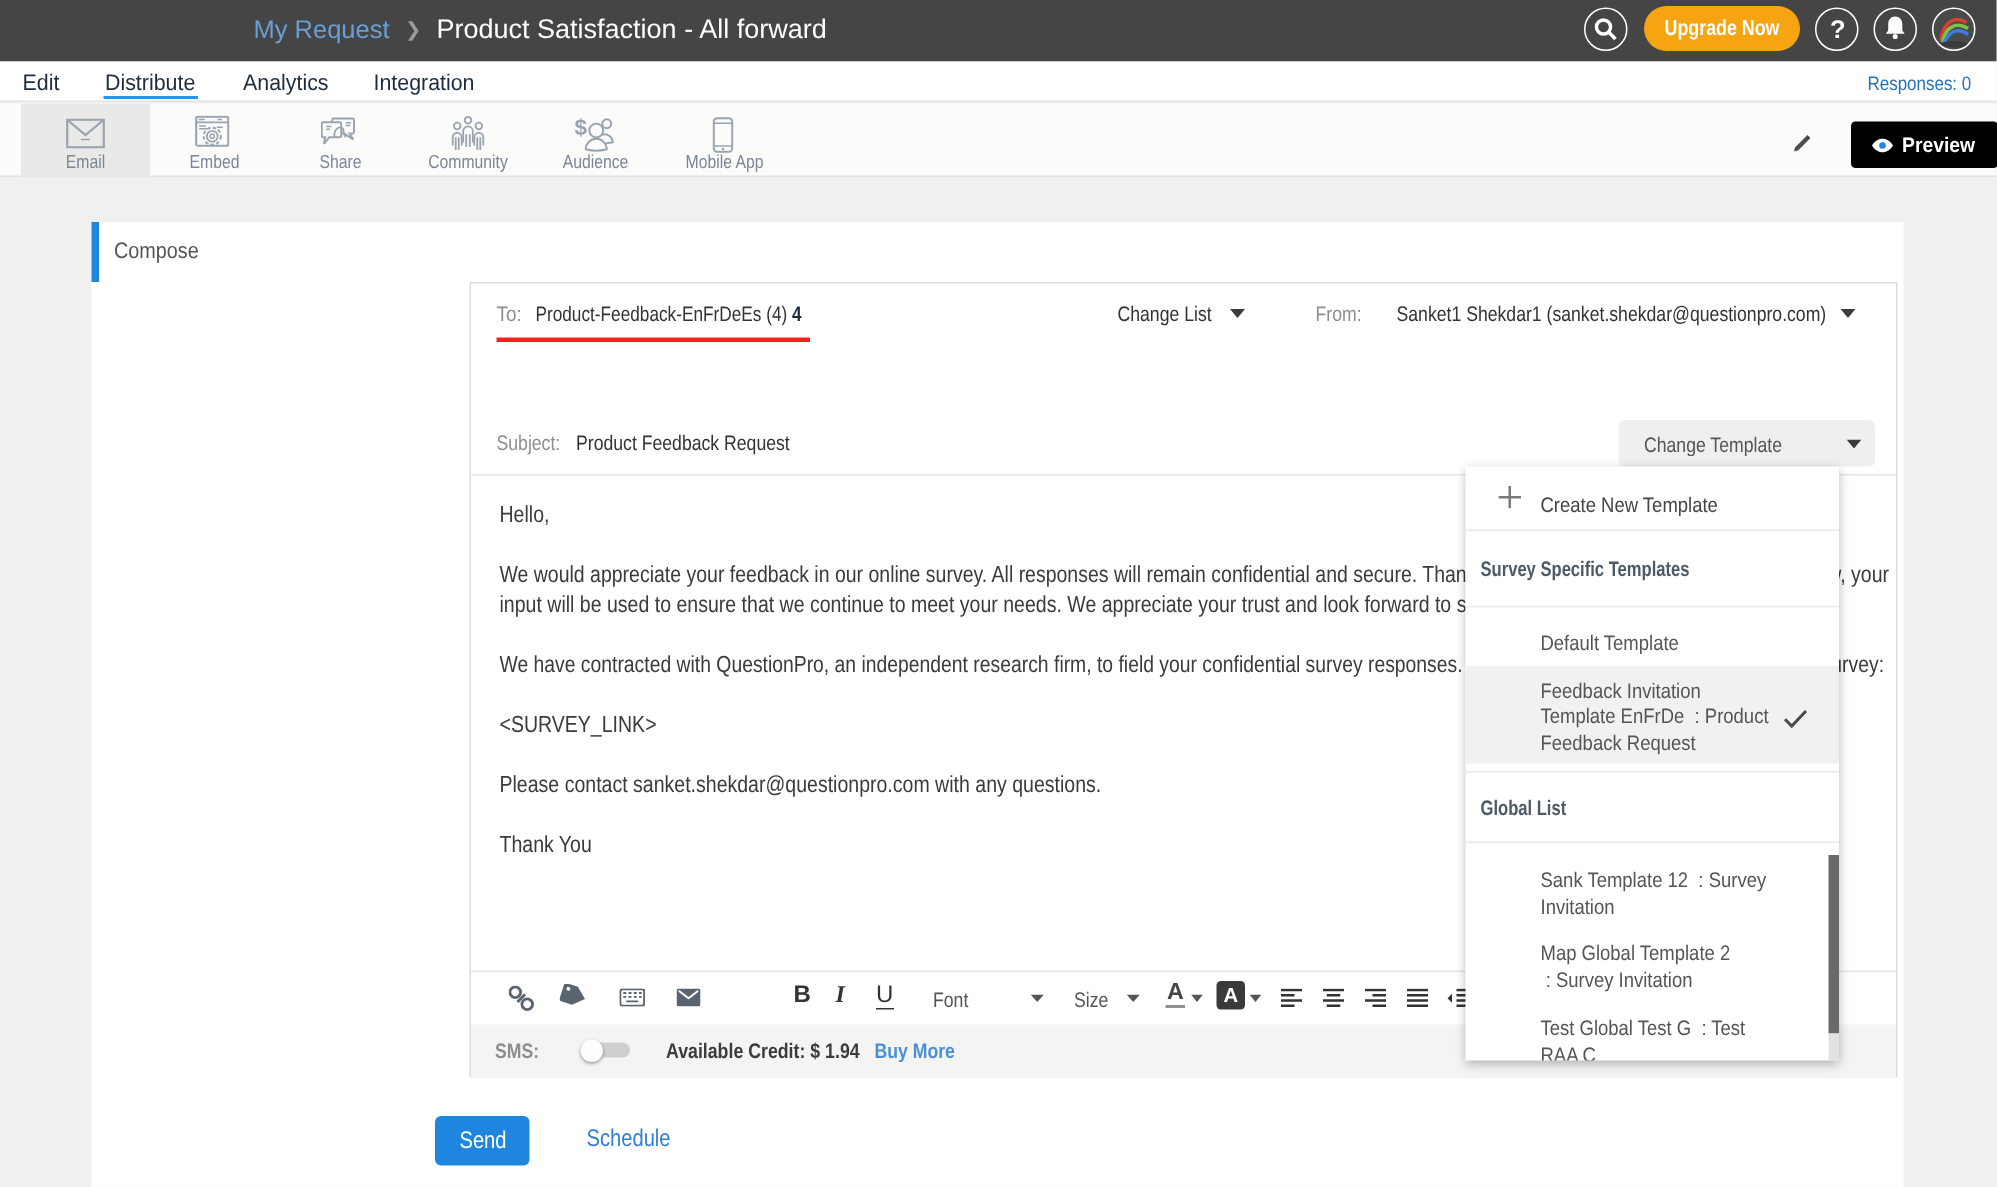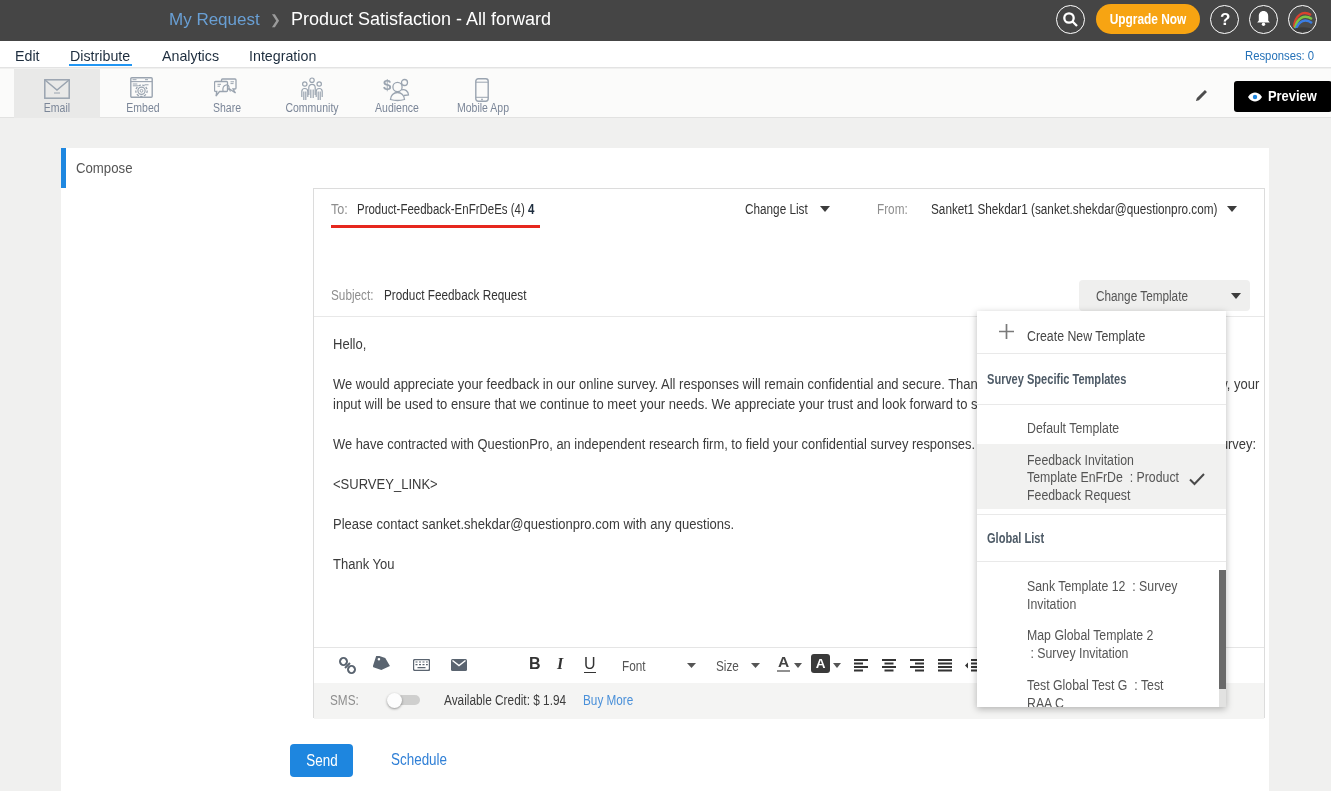--- a/index.html
+++ b/index.html
@@ -43,21 +43,21 @@
 
 .tog-on { position:absolute; width:32px; height:10px; background:#7ec6bf; border-radius:5px; }
 .tog-on::after { content:""; position:absolute; right:-1px; top:-2.5px; width:15px; height:15px; border-radius:50%; background:#12968a; box-shadow:0 1px 2px rgba(0,0,0,.25); }
 .tog-off { position:absolute; width:32px; height:10px; background:#cfcfce; border-radius:5px; }
 .tog-off::after { content:""; position:absolute; left:-1px; top:-2.5px; width:15px; height:15px; border-radius:50%; background:#fdfdfd; box-shadow:0 1px 2.5px rgba(0,0,0,.4); }
 #ctbtn { position:absolute; left:765px; top:90.5px; width:171px; height:31px; background:#efefee; border-radius:4px; }
 
 .bl { position:absolute; left:19px; font-size:15.5px; color:#3b3b3b; white-space:nowrap; transform-origin:0 50%; transform:scaleX(.84); }
 
 #etoolbar { position:absolute; left:0; top:458px; width:950px; height:36px; border-top:1px solid #e5e5e5; background:#fff; }
-#smsrow { position:absolute; left:0; top:494px; width:950px; height:36px; background:#f4f4f3; }
+#smsrow { position:absolute; left:0; top:494px; width:950px; height:36px; background:#f4f4f3;font-weight:bold; }
 #sendbtn { position:absolute; left:229px; top:596px; width:63px; height:33px; background:#1e86df; border-radius:4px; }
 
 #dropdown { position:absolute; left:977px; top:311px; width:249px; height:396px; background:#fff; box-shadow:0 2px 7px rgba(0,0,0,.28); overflow:hidden; }
 .dd-div { position:absolute; left:0; width:249px; height:1px; background:#e9e9e9; }
 .ddt { font-size:14px; color:#555; line-height:17.3px; }
 .ddh { font-size:14px; font-weight:bold; color:#4d5a66; }
 #dd-hl { position:absolute; left:0; top:133px; width:249px; height:65px; background:#f1f1f0; }
 #dd-scroll { position:absolute; left:242px; top:259px; width:6.5px; height:119px; background:#696969; }
 #dd-track { position:absolute; left:242px; top:378px; width:6.5px; height:18px; background:#e2e2e1; }
 </style>

